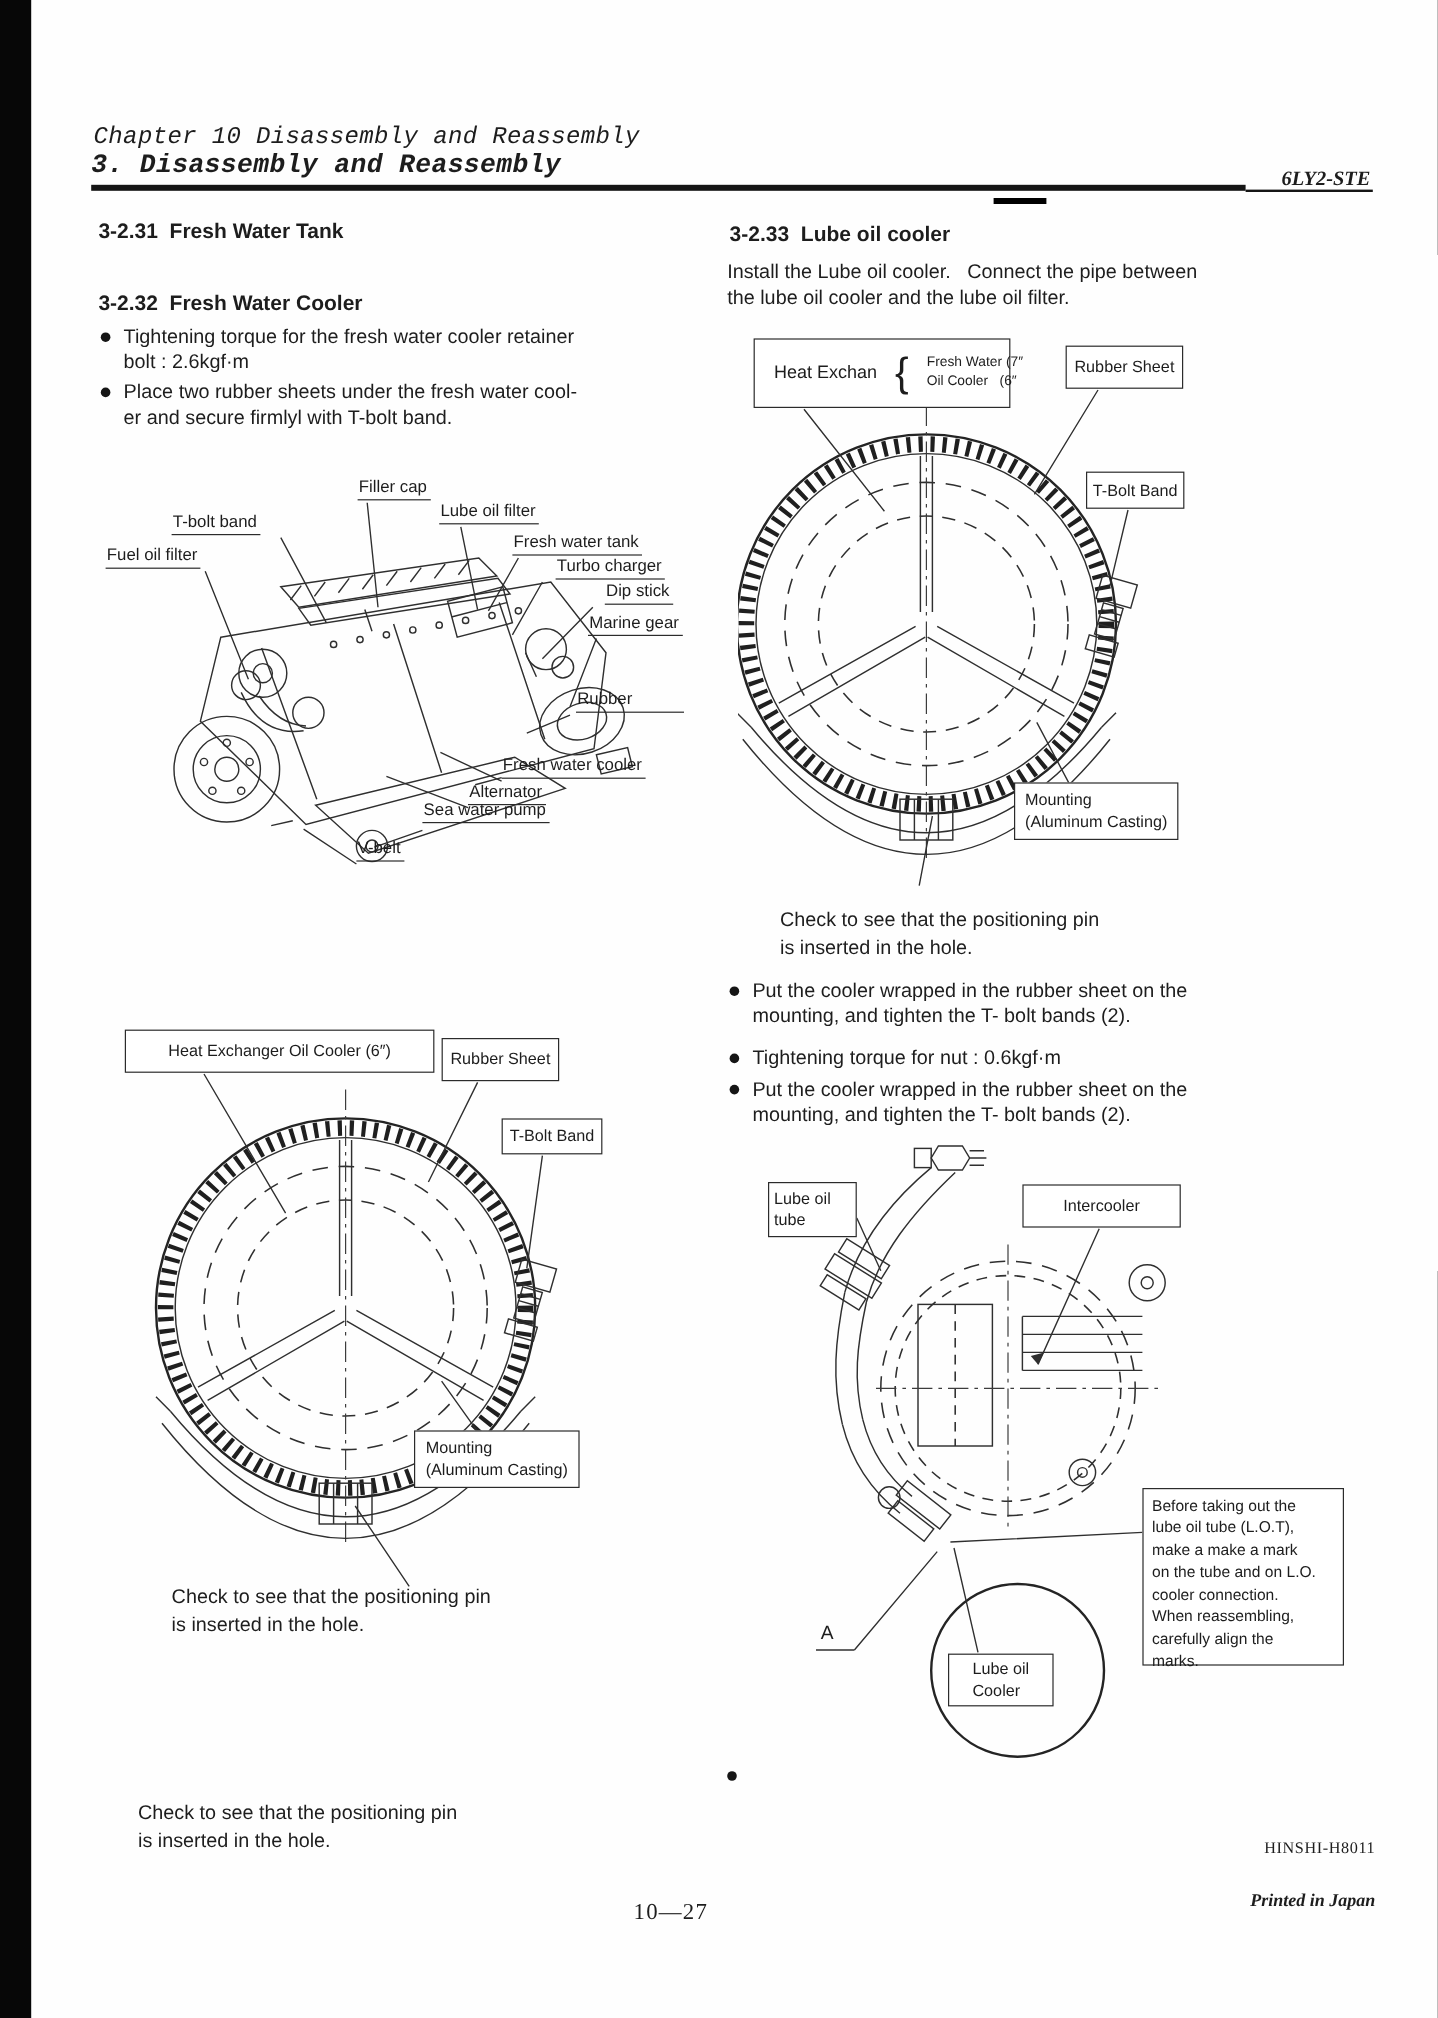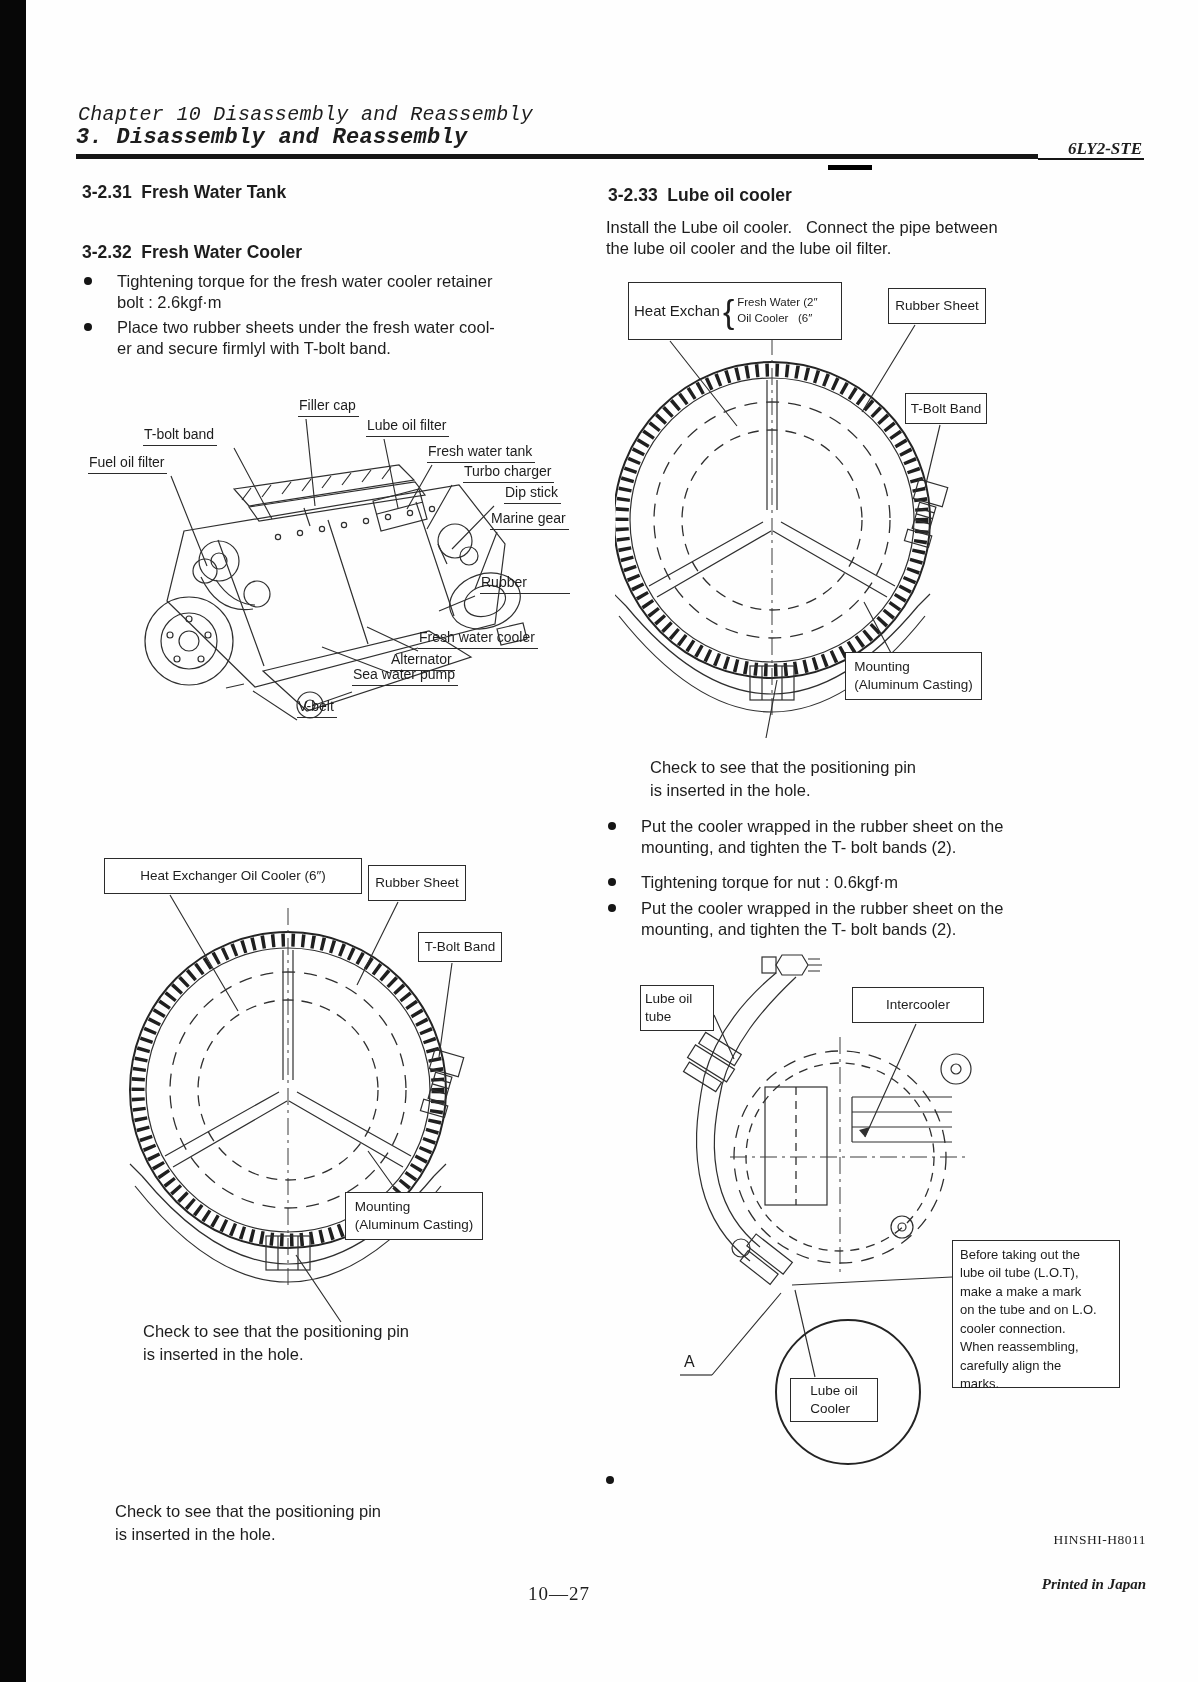--- a/index.html
+++ b/index.html
@@ -10,37 +10,37 @@
   .speck{position:absolute;background:#000}
 
   .h-chapter{font-family:Liberation Mono, monospace;font-style:italic;font-size:20px;letter-spacing:.3px}
   .h-section{font-family:Liberation Mono, monospace;font-style:italic;font-weight:700;font-size:22px;letter-spacing:.3px}
   .h-model{font-family:"Liberation Serif","DejaVu Serif",serif;font-style:italic;font-weight:700;font-size:17px;text-align:right}
   .rule-thick{height:5px;background:#151515}
   .rule-thin{height:2px;background:#151515}
 
   .sec-title{font-weight:700;font-size:17.5px}
   .body-text{font-size:16.5px;line-height:1.3;white-space:pre-line}
-  .bullet{display:flex;gap:25px}
+  .bullet{display:flex;gap:11px}
   .dot{flex:none;width:8px;height:8px;border-radius:50%;background:#151515;margin-top:6px}
   .btxt{font-size:16.5px;line-height:1.3;white-space:pre-line}
   .caption{font-size:16.5px;line-height:1.38;white-space:pre-line}
 
   .fig{position:absolute}
   .fig>svg{position:absolute;left:0;top:0}
   .fig-label{position:absolute;font-size:14px;line-height:1.05;white-space:nowrap;
              border-bottom:1.4px solid #2b2b2b;padding:0 3px 3px 1px}
   .box-label{position:absolute;box-sizing:border-box;border:1.5px solid #2b2b2b;background:#fff;
              font-size:13.5px;line-height:1.3;display:flex;align-items:center;justify-content:center;
              text-align:left;white-space:pre-line;padding:2px 4px}
   .note-box{position:absolute;box-sizing:border-box;border:1.6px solid #2b2b2b;background:#fff;
             font-size:13px;line-height:1.42;padding:5px 7px;white-space:pre-line;text-align:left}
   .plain-label{position:absolute;font-size:16px}
 
-  .heat-exchan{justify-content:flex-start;text-align:left;gap:3px;padding:2px 5px}
+  .heat-exchan{justify-content:flex-start;text-align:left;gap:15px;padding:2px 16px}
   .he-prefix{font-size:15px;white-space:nowrap}
   .he-brace{font-size:34px;font-weight:300;line-height:.9}
   .he-stack{display:flex;flex-direction:column;font-size:11.5px;line-height:1.35;white-space:nowrap}
 
   .s1{stroke:#2f2f2f;stroke-width:1.2;fill:none}
   .s2{stroke:#242424;stroke-width:2;fill:none}
   .dashc{stroke:#2f2f2f;stroke-width:1.3;fill:none;stroke-dasharray:13 9}
   .cl{stroke:#3c3c3c;stroke-width:1;fill:none;stroke-dasharray:17 5 3 5}
   .hatch{stroke:#1f1f1f;stroke-width:13;fill:none;stroke-dasharray:3.5 6.5}
   .ldr{stroke:#2f2f2f;stroke-width:1.15;fill:none}
@@ -194,21 +194,21 @@
         <path class="s1" d="M-146,86 L-158,74 M146,86 L158,74"></path>
         <rect class="s1" x="-22" y="146" width="44" height="34"></rect>
         <path class="s1" d="M-10,146 L-10,180 M10,146 L10,180"></path>
       </g>
       <path class="ldr" d="M55,65 L122,150 M300,49 L247,136 M325,149 L310,212 M276,377 L249,326 M162,404 L151,462"></path>
     </svg>
     <div class="box-label heat-exchan" style="left:13px;top:6px;width:214px;height:58px">
       <span class="he-prefix">Heat Exchan</span>
       <span class="he-brace">{</span>
       <span class="he-stack">
-        <span>Fresh Water (2″</span>
+        <span>Fresh Water (7″</span>
         <span>Oil Cooler&nbsp;&nbsp;&nbsp;(6″</span>
       </span>
     </div>
     <div class="box-label" style="left:273px;top:12px;width:98px;height:36px">Rubber Sheet</div>
     <div class="box-label" style="left:290px;top:117px;width:82px;height:31px">T-Bolt Band</div>
     <div class="box-label" style="left:230px;top:376px;width:137px;height:48px">Mounting
 (Aluminum Casting)</div>
   </div>
   <div class="abs caption" style="left:650px;top:756px;width:360px">Check to see that the positioning pin
 is inserted in the hole.</div>

